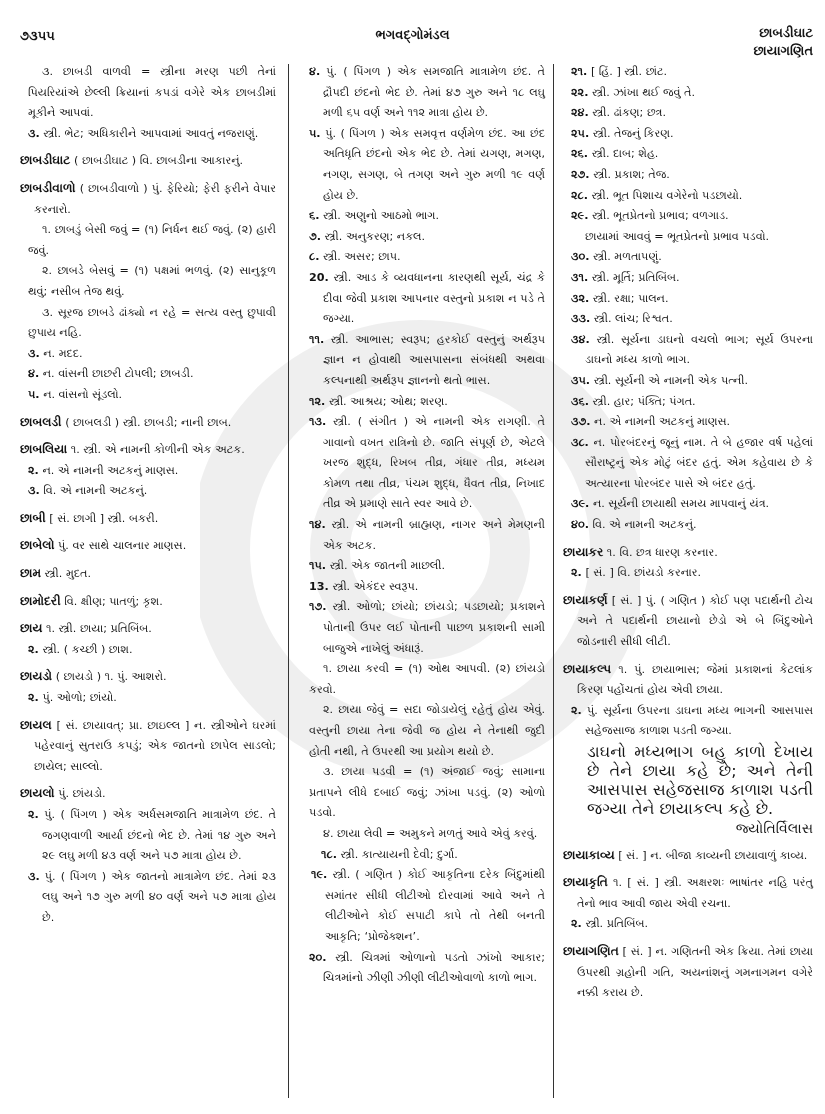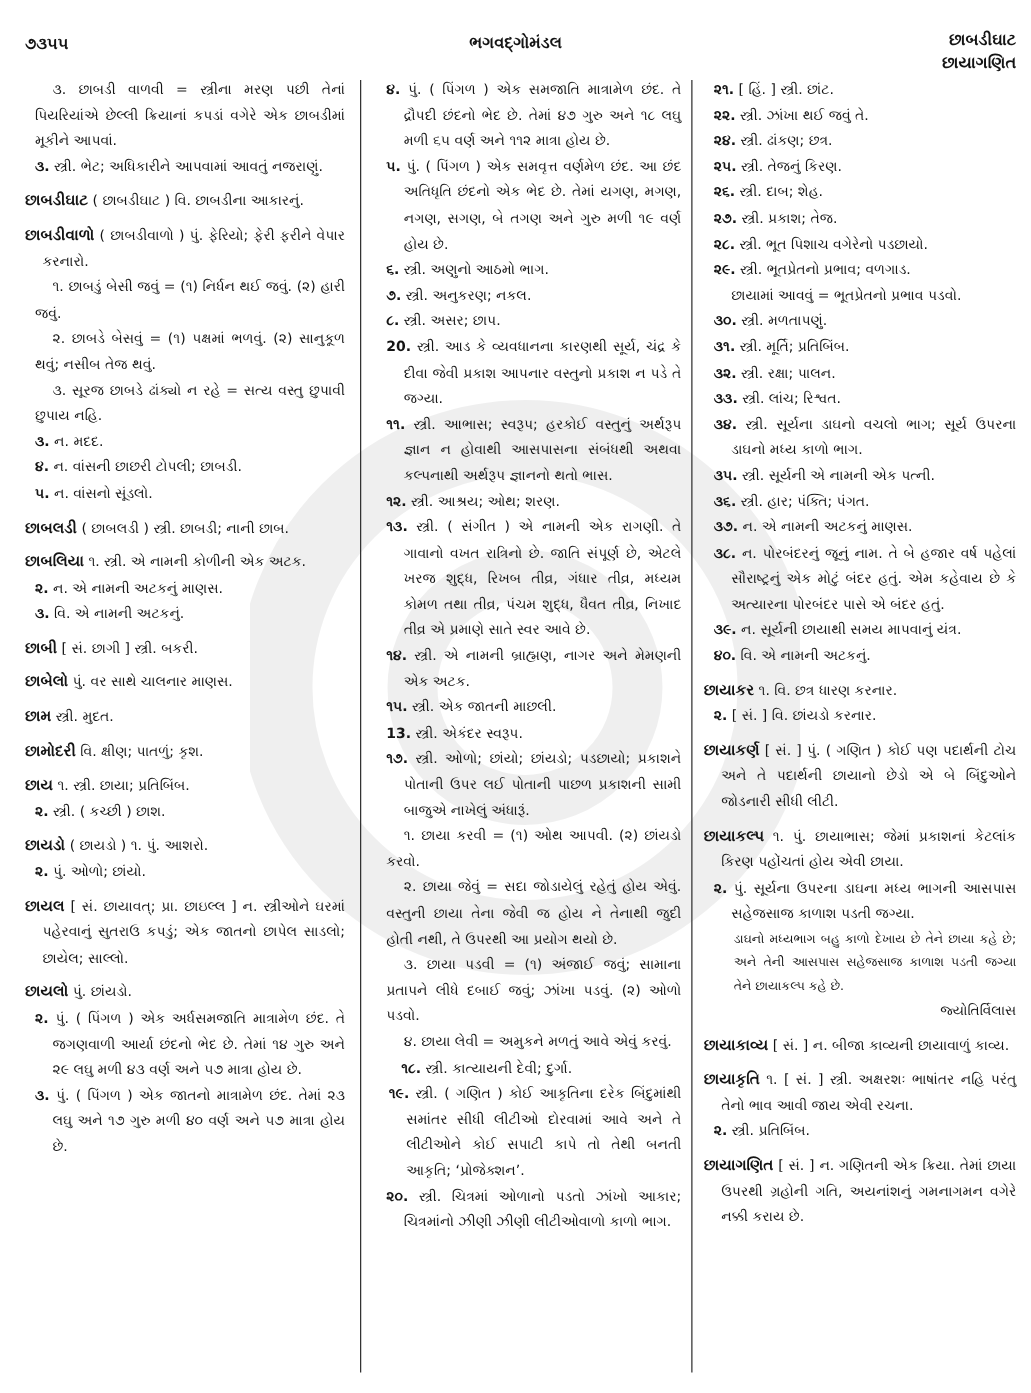--- a/index.html
+++ b/index.html
@@ -26,22 +26,22 @@
   .c2 { left: 301px; width: 244px; }
   .c3 { left: 563px; width: 250px; }
   .rule { position: absolute; width: 1px; background: #333; }
   .r1 { left: 288px; top: 64px; height: 1034px; }
   .r2 { left: 553px; top: 64px; height: 1034px; }
   .entry { margin-top: 6px; }
   .entry:first-child { margin-top: 0; }
   .hw { font-weight: bold; font-size: 12.2px; }
   .hang { padding-left: 14px; text-indent: -14px; }
   .num { font-weight: bold; }
-  .note { font-size: 10px; line-height: 19px; padding-left: 24px; }
-  .src { text-align: right; font-size: 11px; }
+  .note { font-size: 16px; line-height: 19px; padding-left: 24px; }
+  .src { text-align: right; font-size: 14px; }
 </style>
 </head>
 <body>
 
 <div class="page">
 
   <svg class="watermark" viewBox="0 0 440 520">
     <circle cx="220" cy="260" r="200" fill="none" stroke="#000" stroke-width="60"></circle>
     <circle cx="220" cy="260" r="90" fill="none" stroke="#000" stroke-width="40"></circle>
   </svg>

